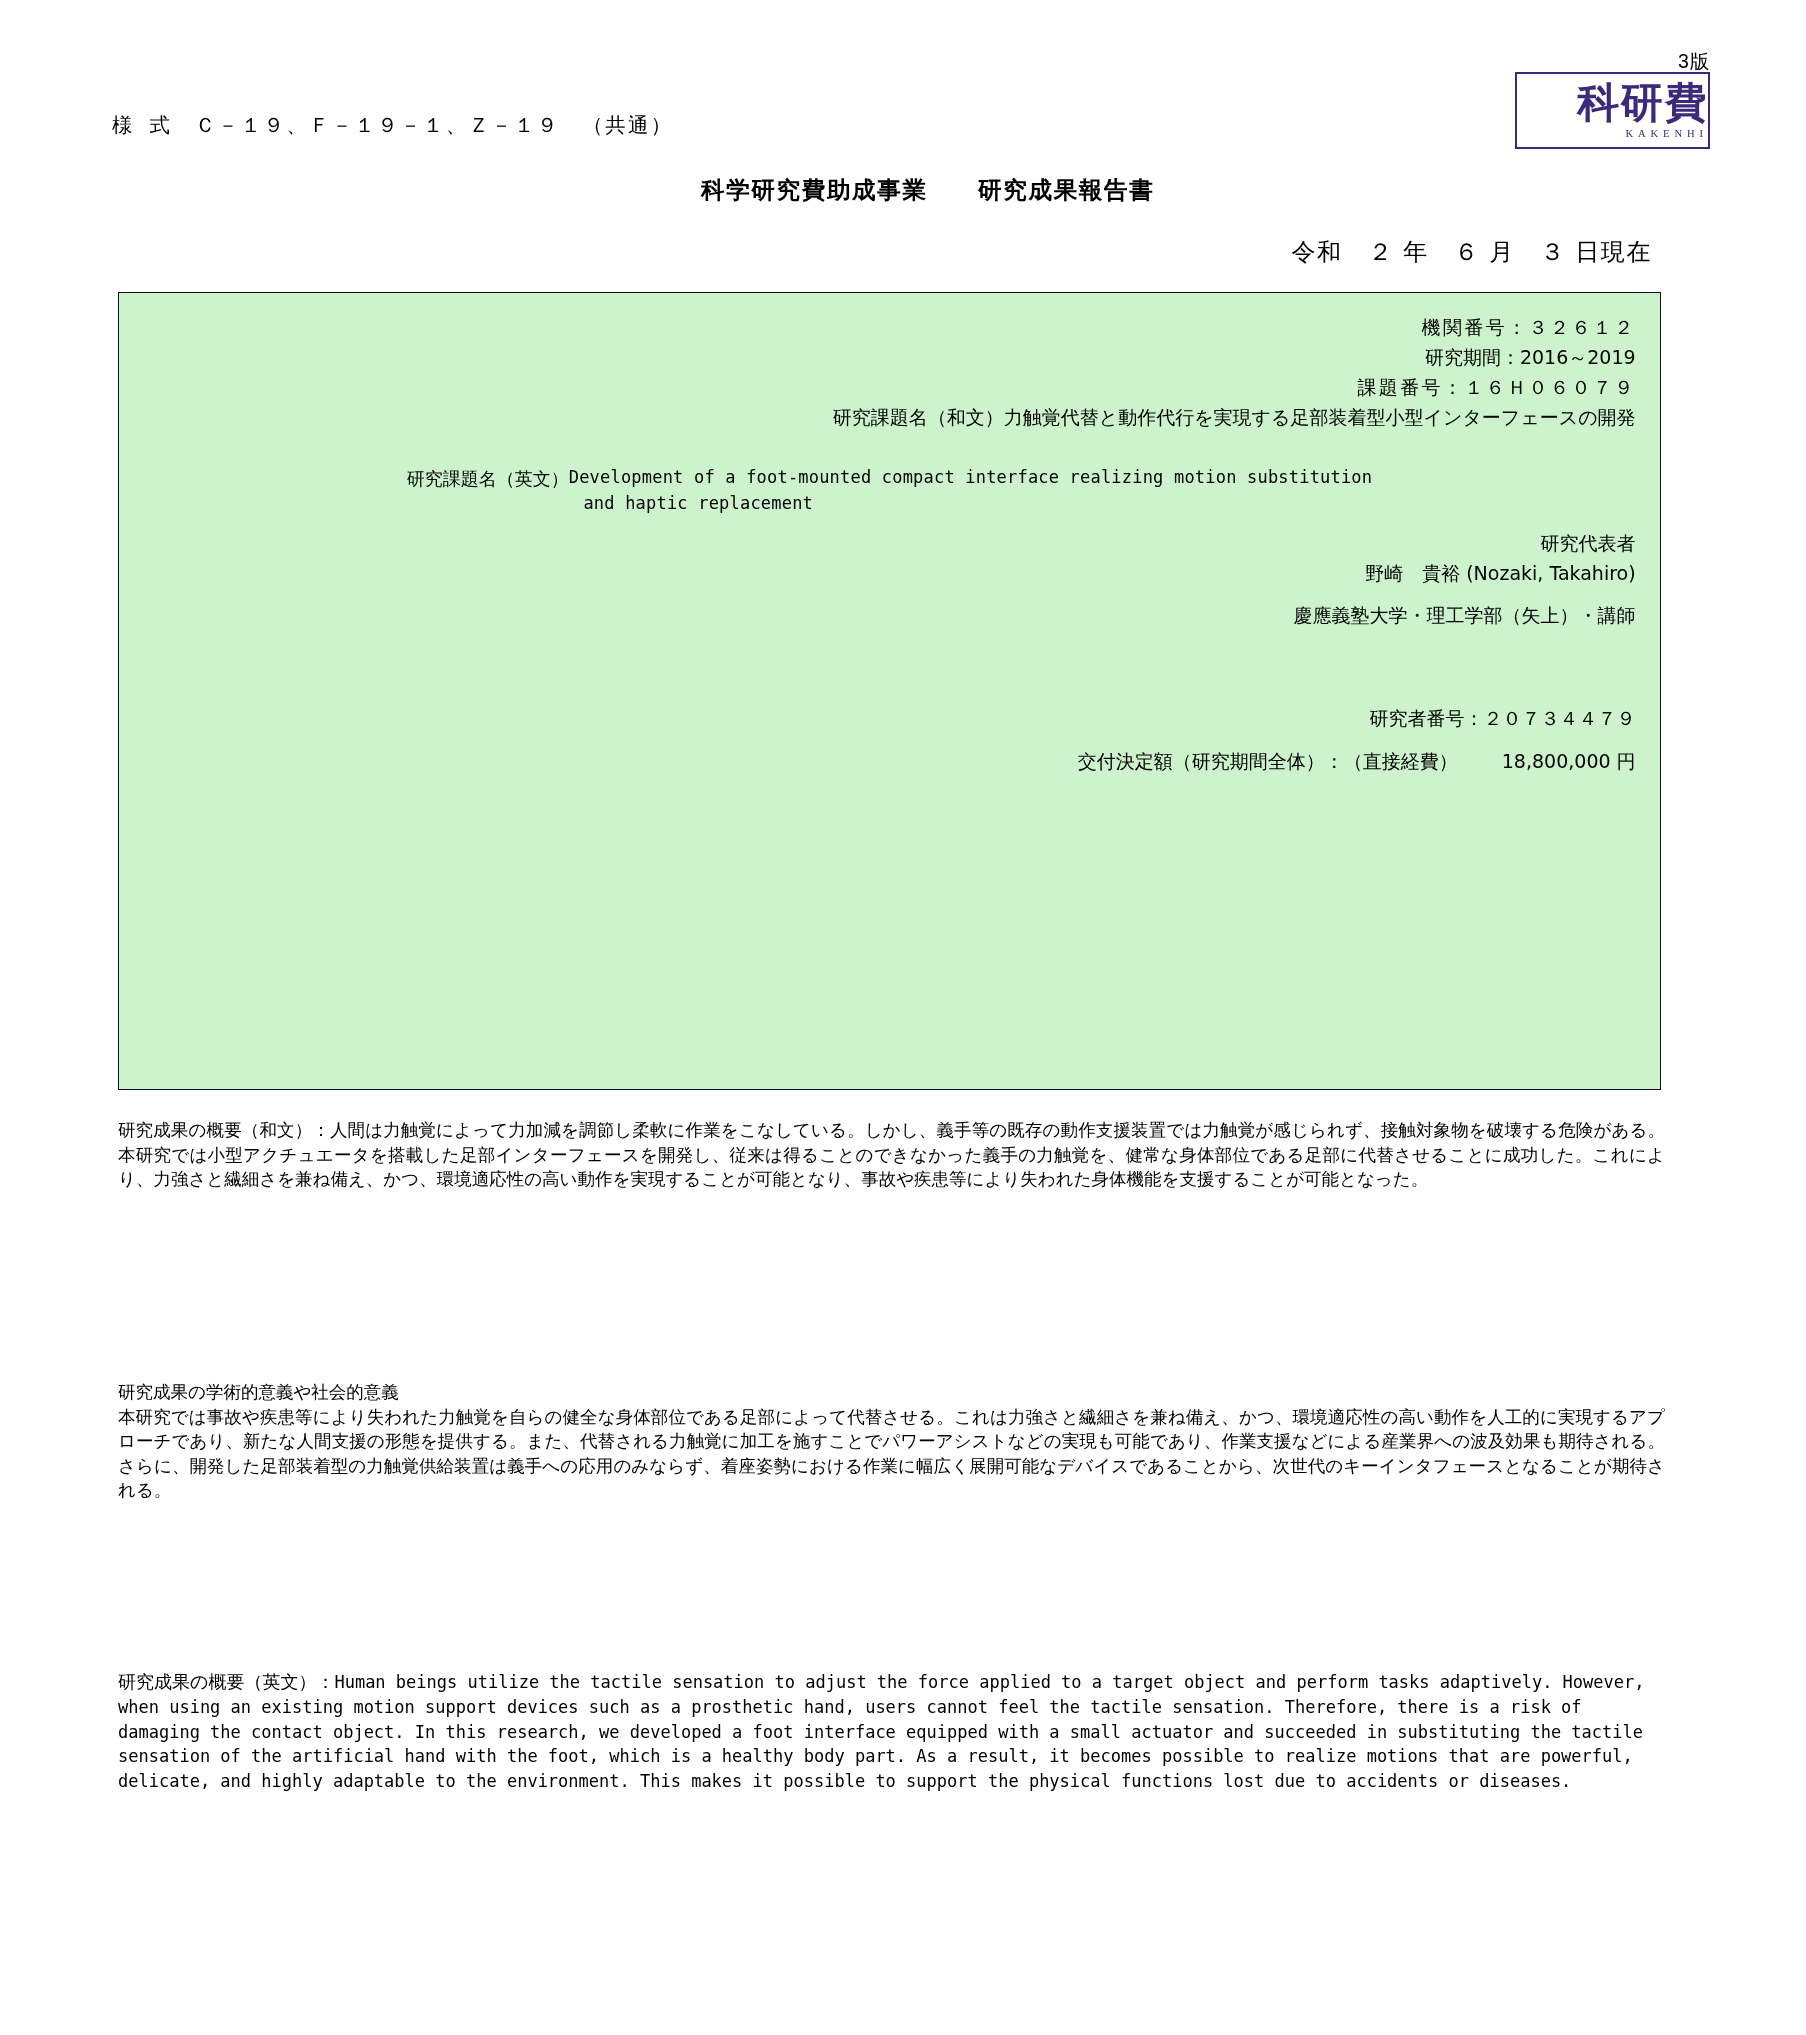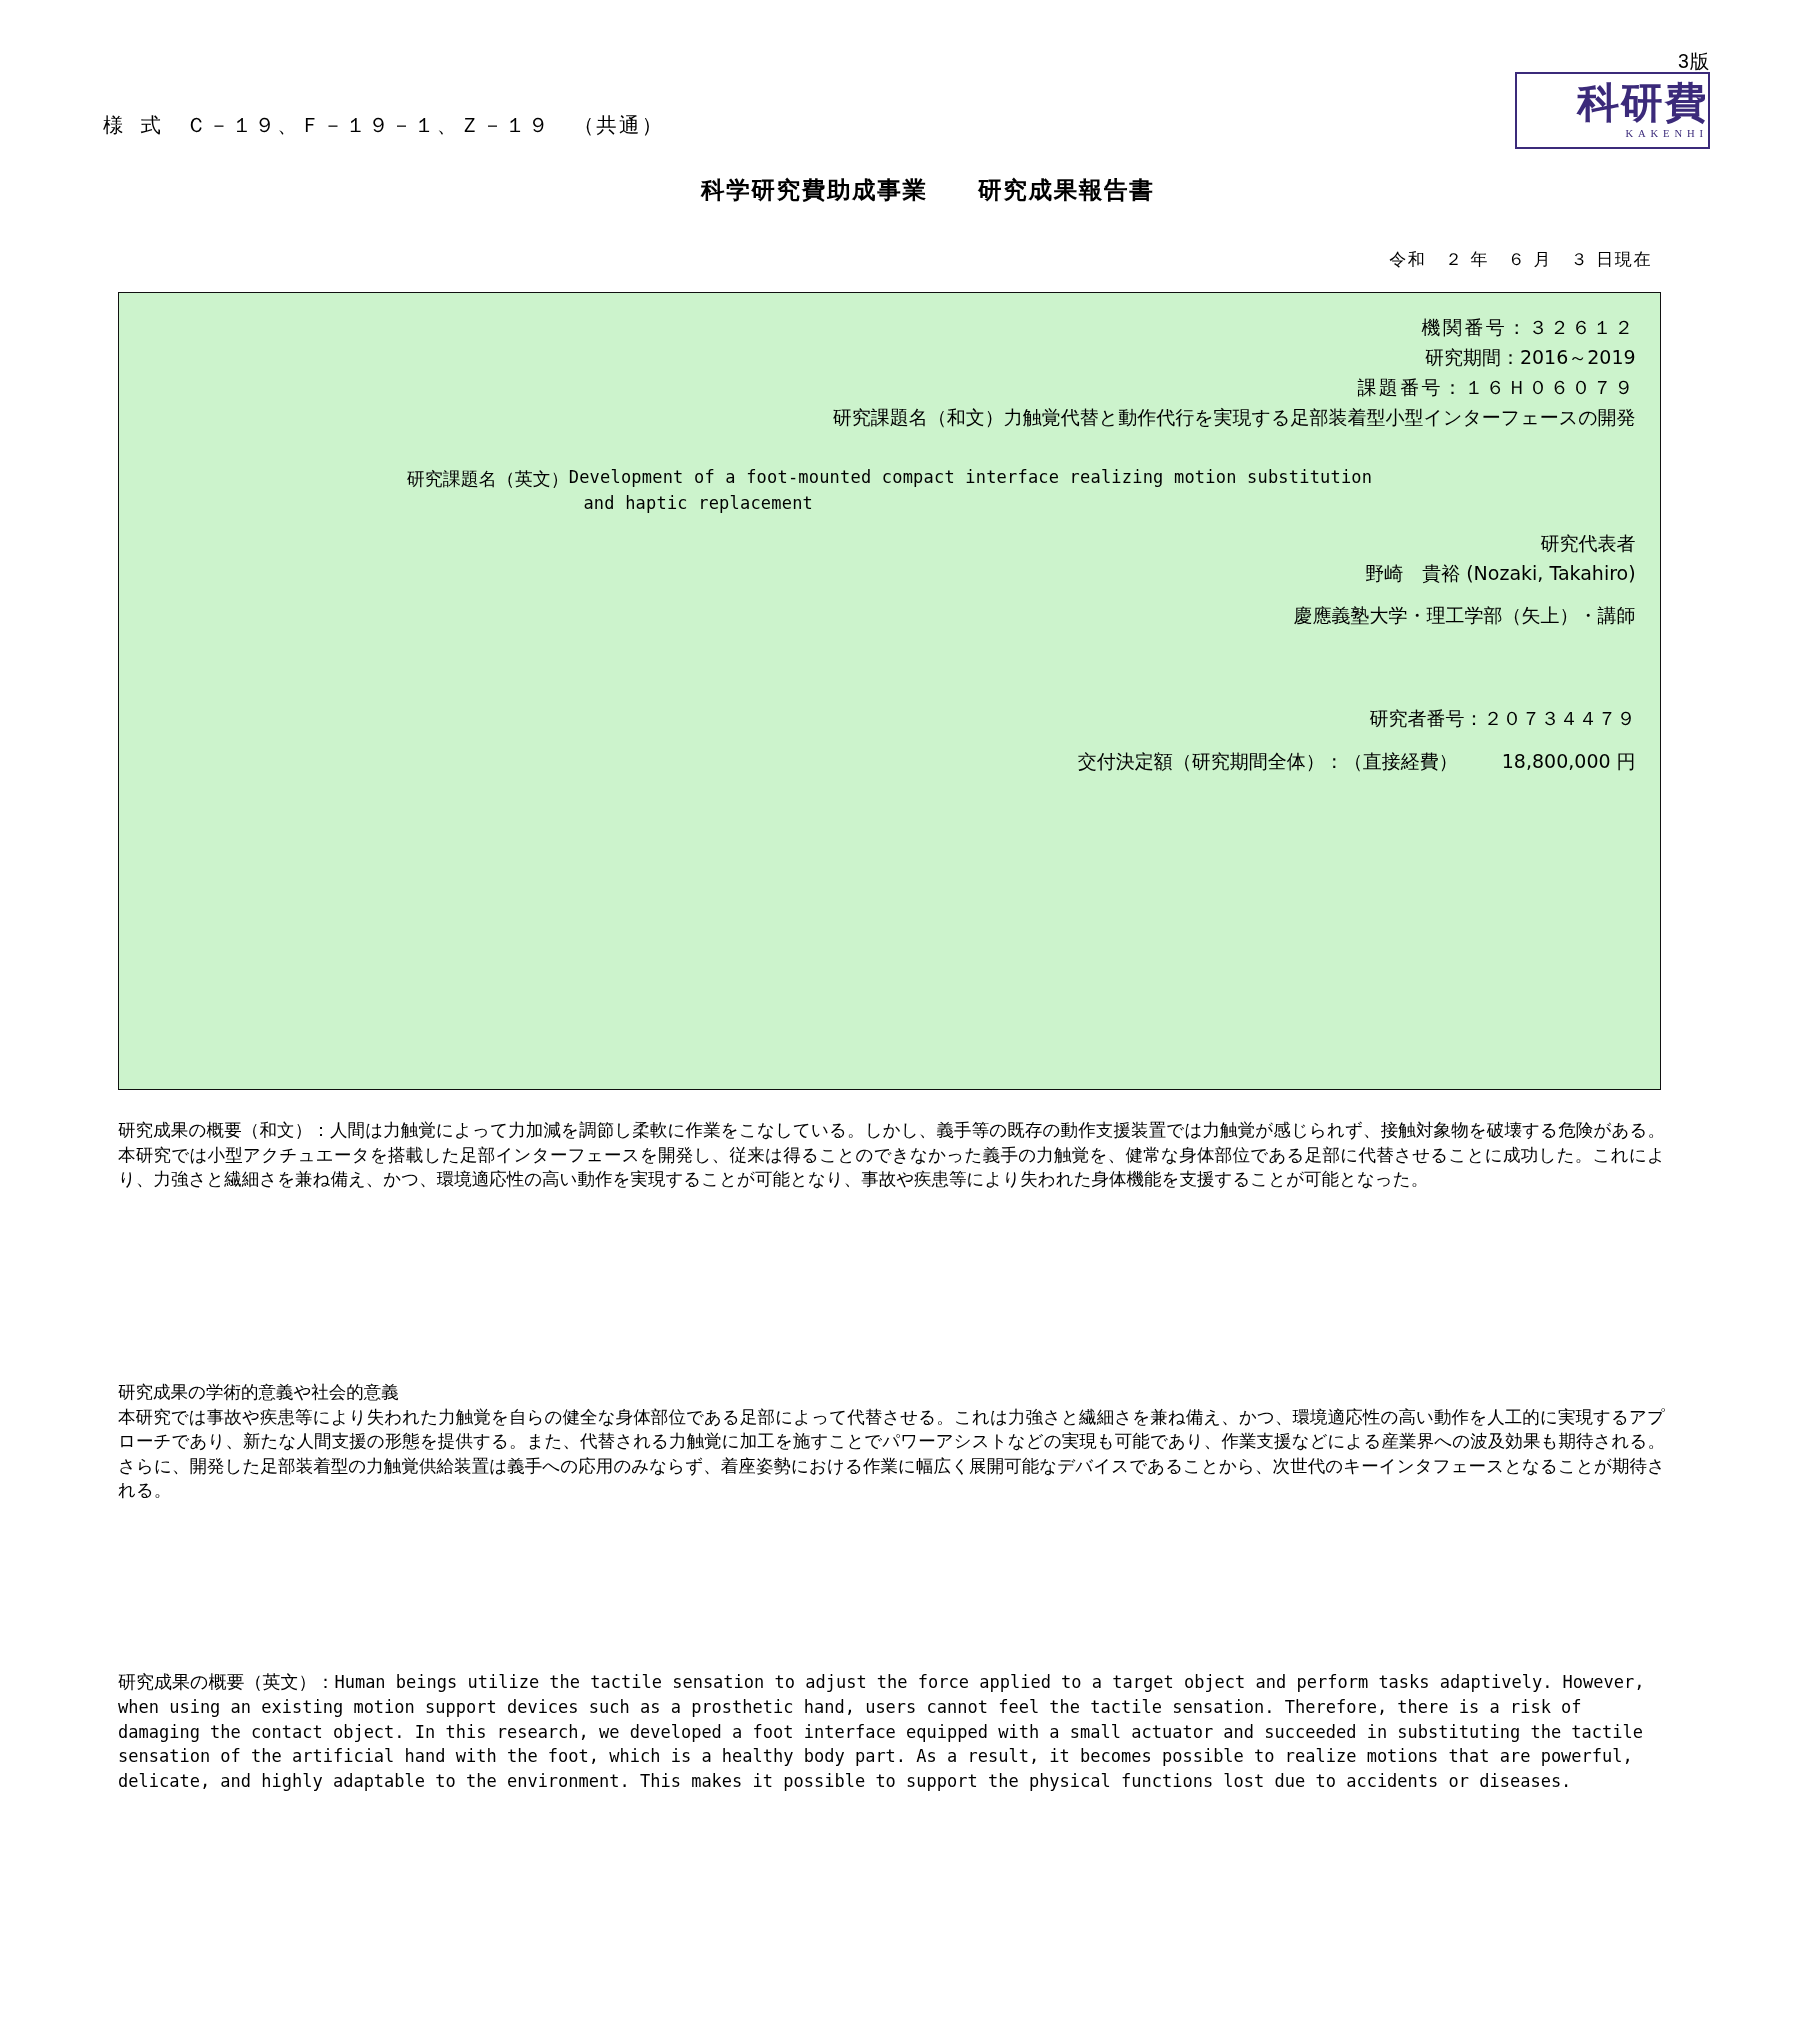--- a/index.html
+++ b/index.html
@@ -54,43 +54,43 @@
   .logo .romaji {
     font-size: 10.6px;
     color: #3b2a7a;
     letter-spacing: 4.9px;
     margin-top: 4.1px;
     font-family: "Liberation Serif", serif;
   }
   .form-code {
     position: absolute;
     top: 111px;
-    left: 103px;
+    left: 112px;
     font-size: 20.4px;
     letter-spacing: 2.4px;
     font-family: "DejaVu Sans Mono", monospace;
   }
   .doc-title {
     position: absolute;
     top: 174px;
     left: 12px;
     width: 100%;
     text-align: center;
     font-size: 23.6px;
     font-weight: bold;
     letter-spacing: 1.6px;
     font-family: "DejaVu Sans", sans-serif;
     padding-left: 24.4px;
     box-sizing: border-box;
   }
   .date-line {
     position: absolute;
-    top: 248px;
+    top: 236px;
     right: 155px;
-    font-size: 17px;
+    font-size: 24px;
     letter-spacing: 1.6px;
     font-family: "DejaVu Sans", sans-serif;
   }
 
   
   .green-box {
     position: absolute;
     top: 292px;
     left: 118px;
     width: 1543px;

